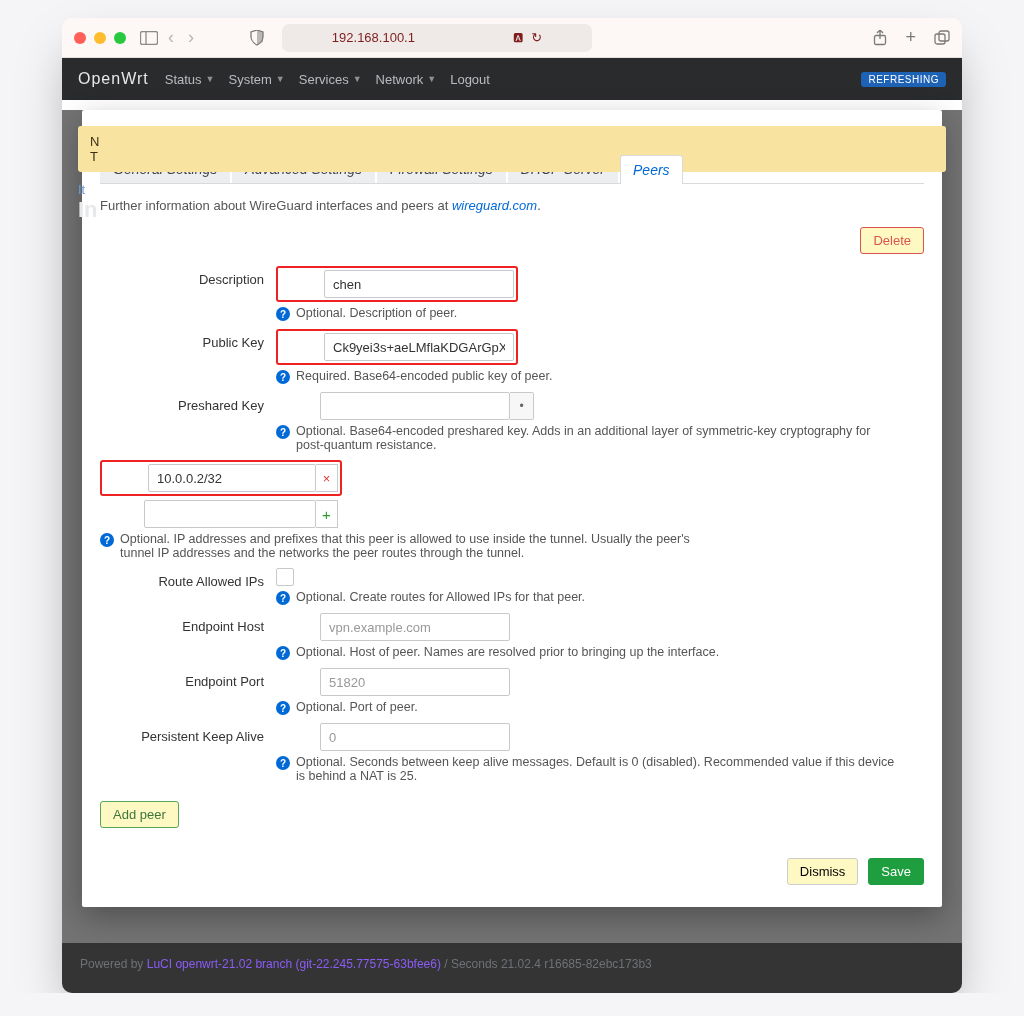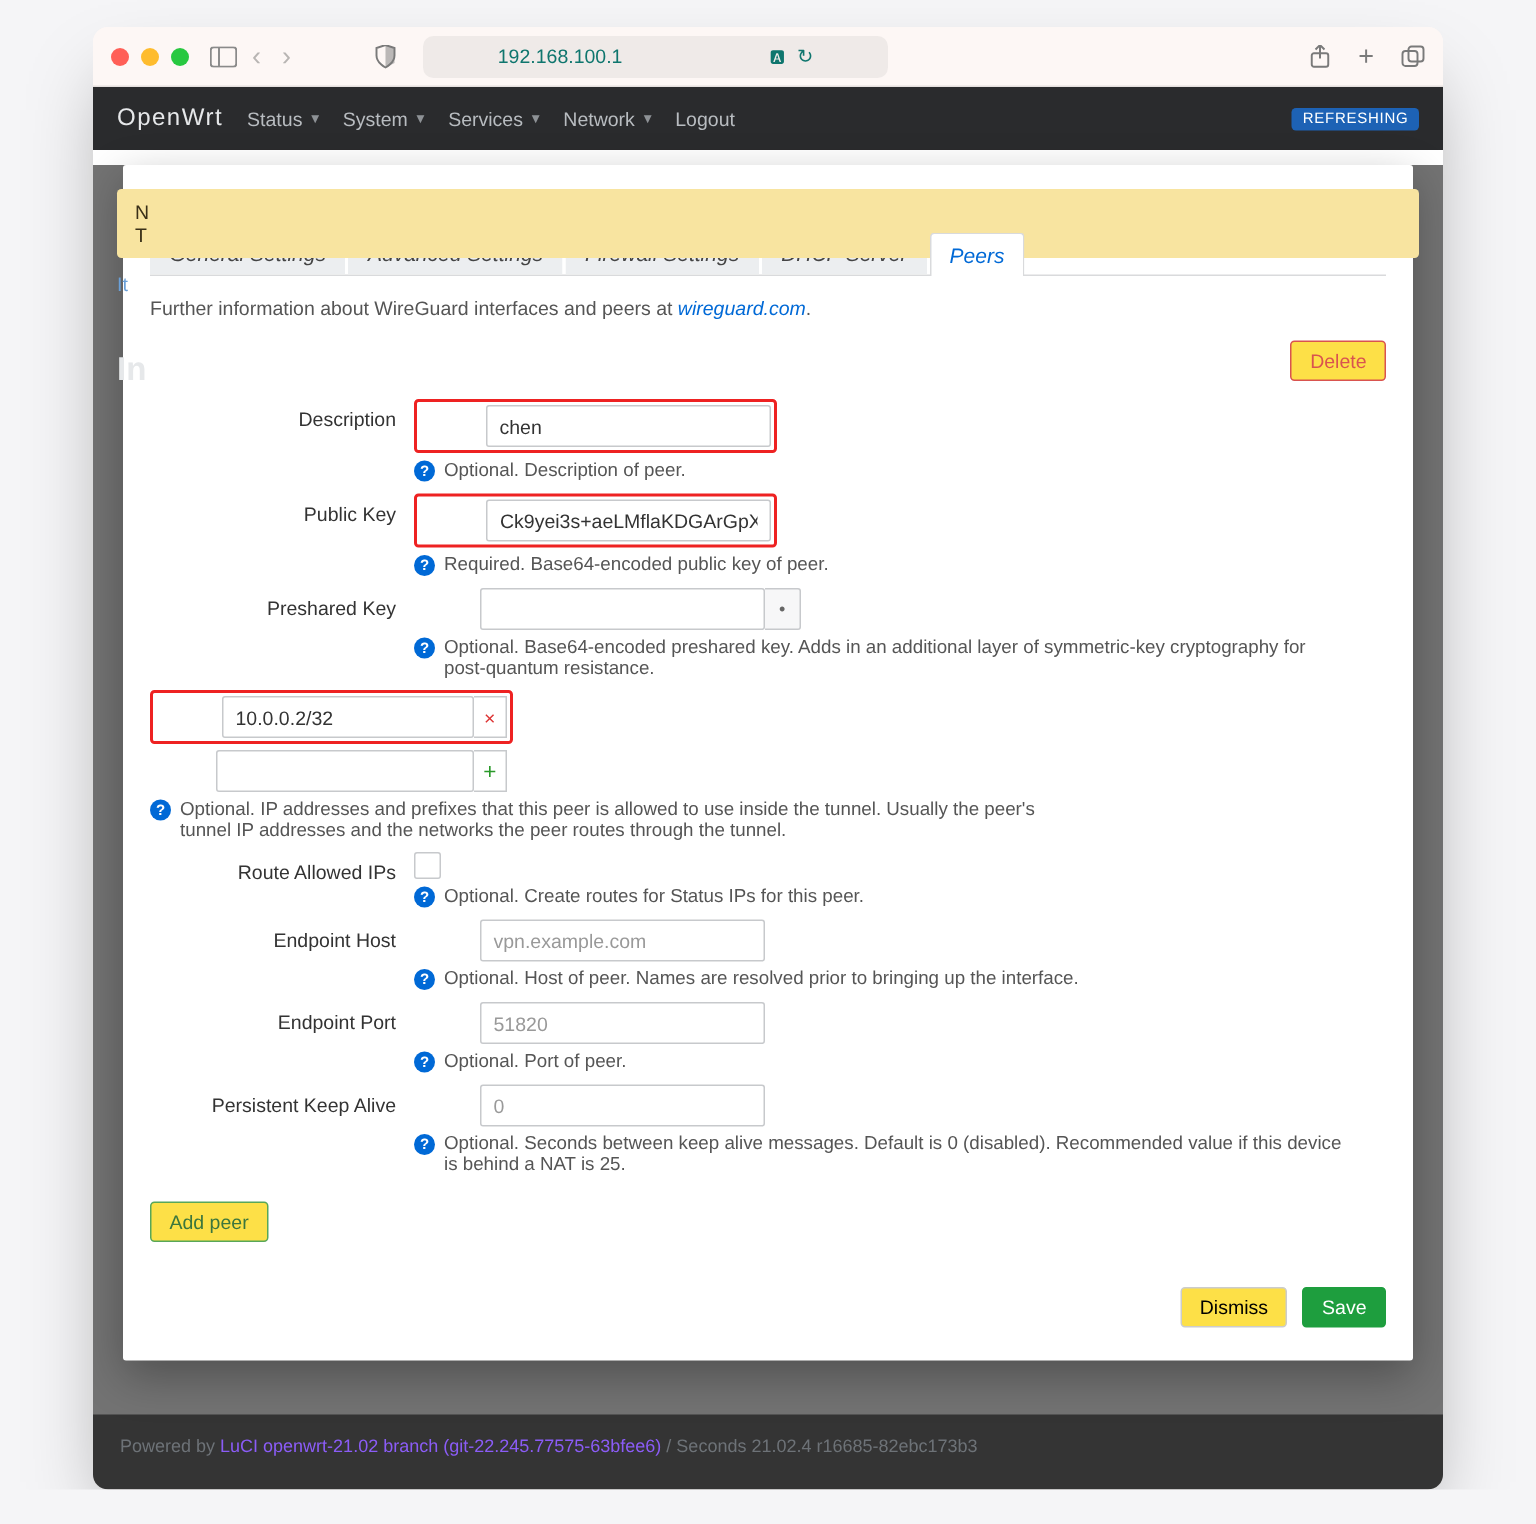--- a/index.html
+++ b/index.html
@@ -38,21 +38,21 @@
   .urlbar {
     margin-left: 18px;
     height:28px;
     width: 310px;
     background:#efeae8;
     border-radius:7px;
     display:flex;
     align-items:center;
     justify-content:center;
     gap:8px;
-    color:#0f766e;
+    color:#7f1d1d;
     font-size:13px;
   }
   .tb-right { margin-left:auto; display:flex; gap:18px; color:#7a7a7a; }
   .content { background:#fff; }
   .navbar {
     background:#2a2b2d;
     height:42px;
     display:flex;
     align-items:center;
     padding:0 16px;
@@ -69,21 +69,21 @@
     color:#fff;
     background:#1d62b5;
     padding:2px 7px;
     border-radius:3px;
   }
   .behind {
     position:absolute; inset:0; padding:16px; color:#b8bcc0; font-size:13px;
     pointer-events:none;
   }
   .behind .alert { background:#f8e4a0; color:#3a3018; padding:8px 12px; border-radius:3px; }
-  .behind .if-label { margin-top:36px; font-size:22px; color:#e6e8ea; font-weight:600; }
+  .behind .if-label { font-size:22px; color:#e6e8ea; font-weight:600; }
   .overlay {
     position:relative;
     background: rgba(0,0,0,0.55);
     padding: 0;
   }
   .modal {
     background:#fff;
     margin: 10px 20px 36px;
     border-radius:2px;
     padding: 14px 18px 22px;
@@ -107,21 +107,21 @@
   .tab.active {
     background:#fff;
     border-color:#d9dadc;
     color:#0069d6;
     position:relative;
     top:1px;
   }
   .info { font-size:13px; color:#555; margin:6px 0 14px; }
   .info a { color:#0069d6; text-decoration:none;font-style:italic; }
   .delete-row { display:flex; justify-content:flex-end; margin-bottom:4px; }
-  .btn { padding:5px 12px; font-size:13px; border-radius:3px; border:1px solid #ccc; background:#fde047; cursor:pointer; }
+  .btn { padding:5px 12px; font-size:13px; border-radius:3px; border:1px solid #ccc; background:#fef9c3; cursor:pointer; }
   .btn-danger { color:#d9534f; border-color:#d9534f; }
   .btn-success { color:#3c763d; border-color:#58a758; }
   .btn-primary { background:#1e9e3e; color:#fff; border-color:#1e9e3e; font-weight:500; }
   .form-row { display:flex; padding:8px 0 0; }
   .lbl { width:176px; text-align:right; padding:6px 12px 0 0; color:#333; font-size:13px; }
   .fld { flex:1; }
   .input {
     width:190px; height:28px; padding:4px 8px; font-size:13px;
     border:1px solid #c7c9cc; border-radius:2px; background:#fff; color:#333;margin-left:44px;
   }
@@ -311,21 +311,21 @@
               </div>
           </div>
         </div>
 
         <div class="form-row">
           <div class="lbl">Route Allowed IPs</div>
           <div class="fld">
             <span class="chk"></span>
             <div class="help">
                 <span class="qicon">?</span>
-                <span>Optional. Create routes for Status IPs for this peer.</span>
+                <span>Optional. Create routes for Allowed IPs for that peer.</span>
               </div>
           </div>
         </div>
 
         <div class="form-row">
           <div class="lbl">Endpoint Host</div>
           <div class="fld">
             <input class="input" placeholder="vpn.example.com" style="">
             <div class="help">
                 <span class="qicon">?</span>

